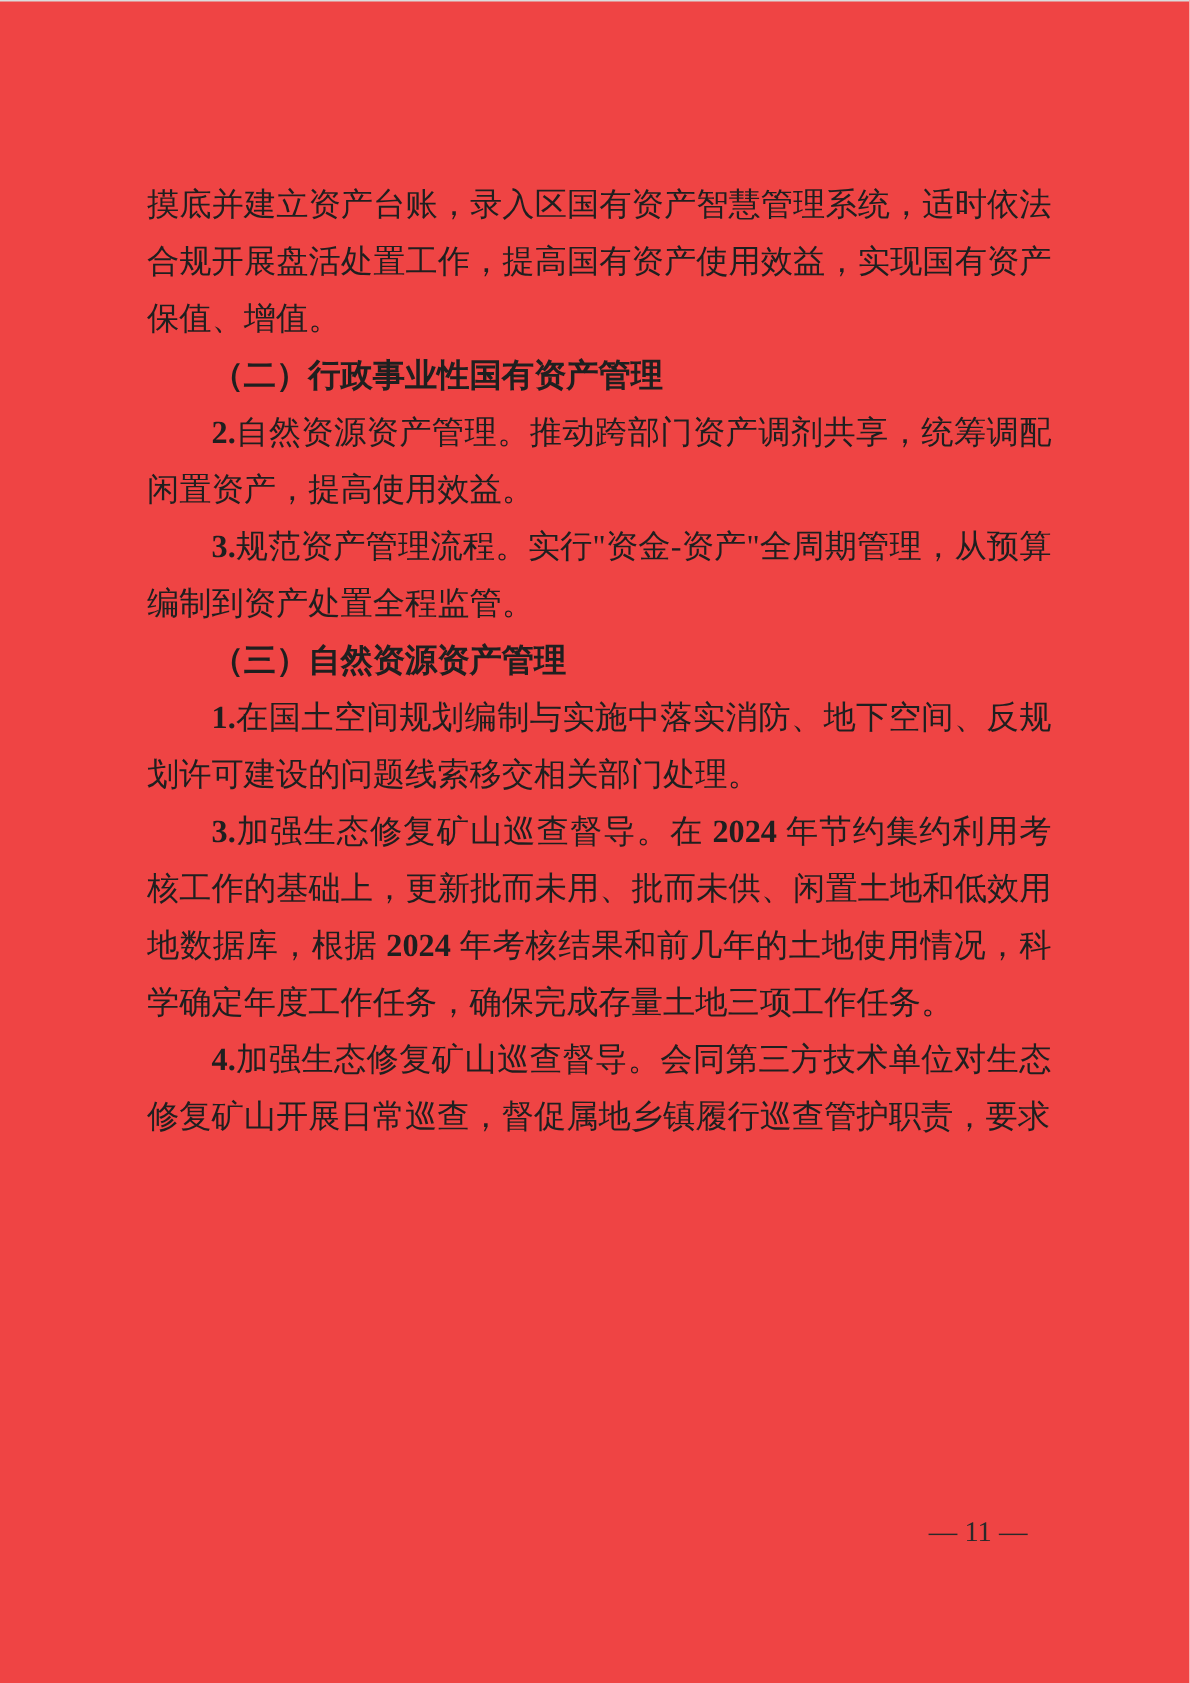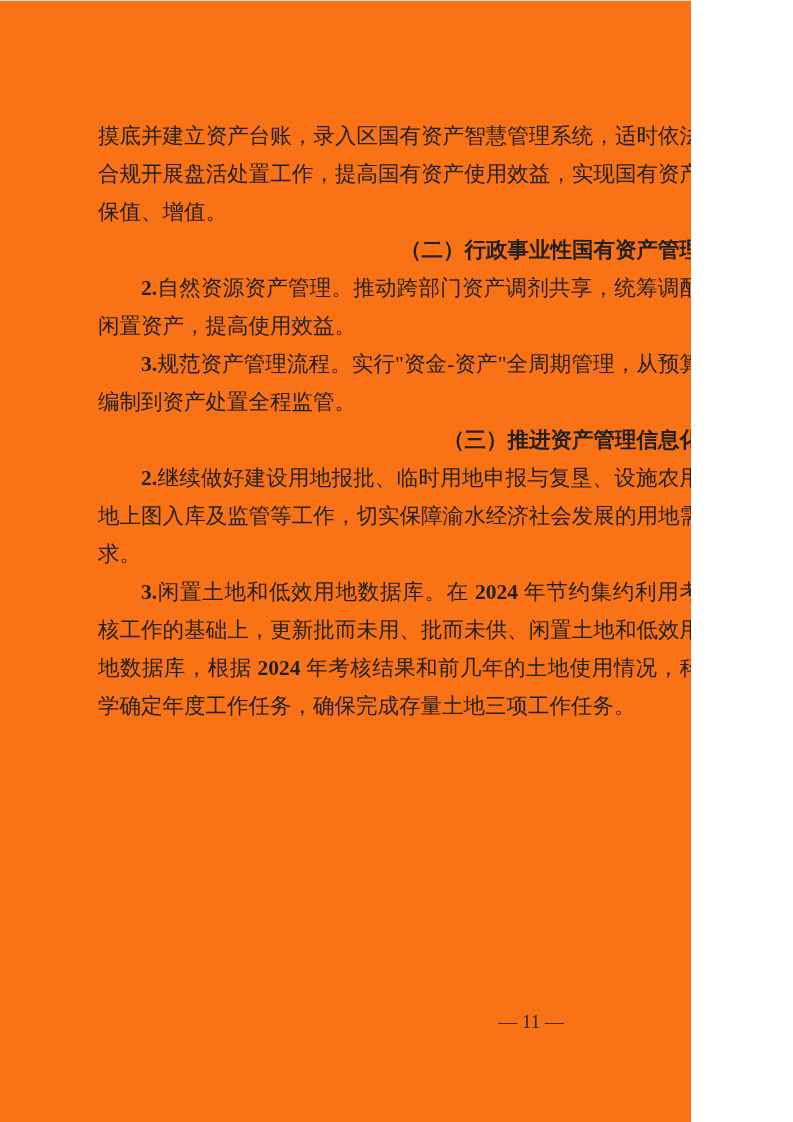--- a/index.html
+++ b/index.html
@@ -2,23 +2,23 @@
 <html lang="zh"><head>
 <meta charset="utf-8">
 <style>
   html, body {
     margin: 0;
     padding: 0;
     background: #ffffff;
   }
   .page {
     position: relative;
-    width: 691px;
+    width: 793px;
     height: 1122px;
-    background: #f97316;
+    background: #ef4444;
     overflow: hidden;
     font-family: "Liberation Serif", "DejaVu Serif", serif;
     color: #1f1f1f;
   }
   .scan-edge {
     position: absolute;
     top: 0; left: 0; right: 0;
     height: 1px;
     background: #dcdcdc;
   }
@@ -35,45 +35,46 @@
     text-align: justify;
     text-justify: inter-character;
     overflow-wrap: break-word;
     letter-spacing: 0;
   }
   p.para.indent {
     text-indent: 43px;
   }
   p.para.heading {
     font-weight: 700;
-    text-align: right;
+    text-align: left;
   }
   .seg.bold {
     font-weight: 700;
   }
   .page-number {
     position: absolute;
     top: 1010px;
-    right: 127px;
+    right: 108px;
     font-size: 19px;
     line-height: 24px;
     color: #2a2a2a;
     white-space: nowrap;
   }
 </style>
 </head>
 <body>
 
 <div class="page">
   <div class="scan-edge"></div>
 
   <div class="content">
       <p class="para body"><span class="seg">摸底并建立资产台账，录入区国有资产智慧管理系统，适时依法合规开展盘活处置工作，提高国有资产使用效益，实现国有资产保值、增值。</span></p>
       <p class="para heading indent"><span class="seg bold">（二）行政事业性国有资产管理</span></p>
       <p class="para body indent"><span class="seg bold">2.</span><span class="seg">自然资源资产管理。推动跨部门资产调剂共享，统筹调配闲置资产，提高使用效益。</span></p>
       <p class="para body indent"><span class="seg bold">3.</span><span class="seg">规范资产管理流程。实行"资金-资产"全周期管理，从预算编制到资产处置全程监管。</span></p>
-      <p class="para heading indent"><span class="seg bold">（三）推进资产管理信息化</span></p>
-      <p class="para body indent"><span class="seg bold">2.</span><span class="seg">继续做好建设用地报批、临时用地申报与复垦、设施农用地上图入库及监管等工作，切实保障渝水经济社会发展的用地需求。</span></p>
-      <p class="para body indent"><span class="seg bold">3.</span><span class="seg">闲置土地和低效用地数据库。在 </span><span class="seg bold">2024</span><span class="seg"> 年节约集约利用考核工作的基础上，更新批而未用、批而未供、闲置土地和低效用地数据库，根据 </span><span class="seg bold">2024</span><span class="seg"> 年考核结果和前几年的土地使用情况，科学确定年度工作任务，确保完成存量土地三项工作任务。</span></p>
+      <p class="para heading indent"><span class="seg bold">（三）自然资源资产管理</span></p>
+      <p class="para body indent"><span class="seg bold">1.</span><span class="seg">在国土空间规划编制与实施中落实消防、地下空间、反规划许可建设的问题线索移交相关部门处理。</span></p>
+      <p class="para body indent"><span class="seg bold">3.</span><span class="seg">加强生态修复矿山巡查督导。在 </span><span class="seg bold">2024</span><span class="seg"> 年节约集约利用考核工作的基础上，更新批而未用、批而未供、闲置土地和低效用地数据库，根据 </span><span class="seg bold">2024</span><span class="seg"> 年考核结果和前几年的土地使用情况，科学确定年度工作任务，确保完成存量土地三项工作任务。</span></p>
+      <p class="para body indent"><span class="seg bold">4.</span><span class="seg">加强生态修复矿山巡查督导。会同第三方技术单位对生态修复矿山开展日常巡查，督促属地乡镇履行巡查管护职责，要求</span></p>
     </div>
 
   <div class="page-number">— 11 —</div>
 </div>
 
 </body></html>

